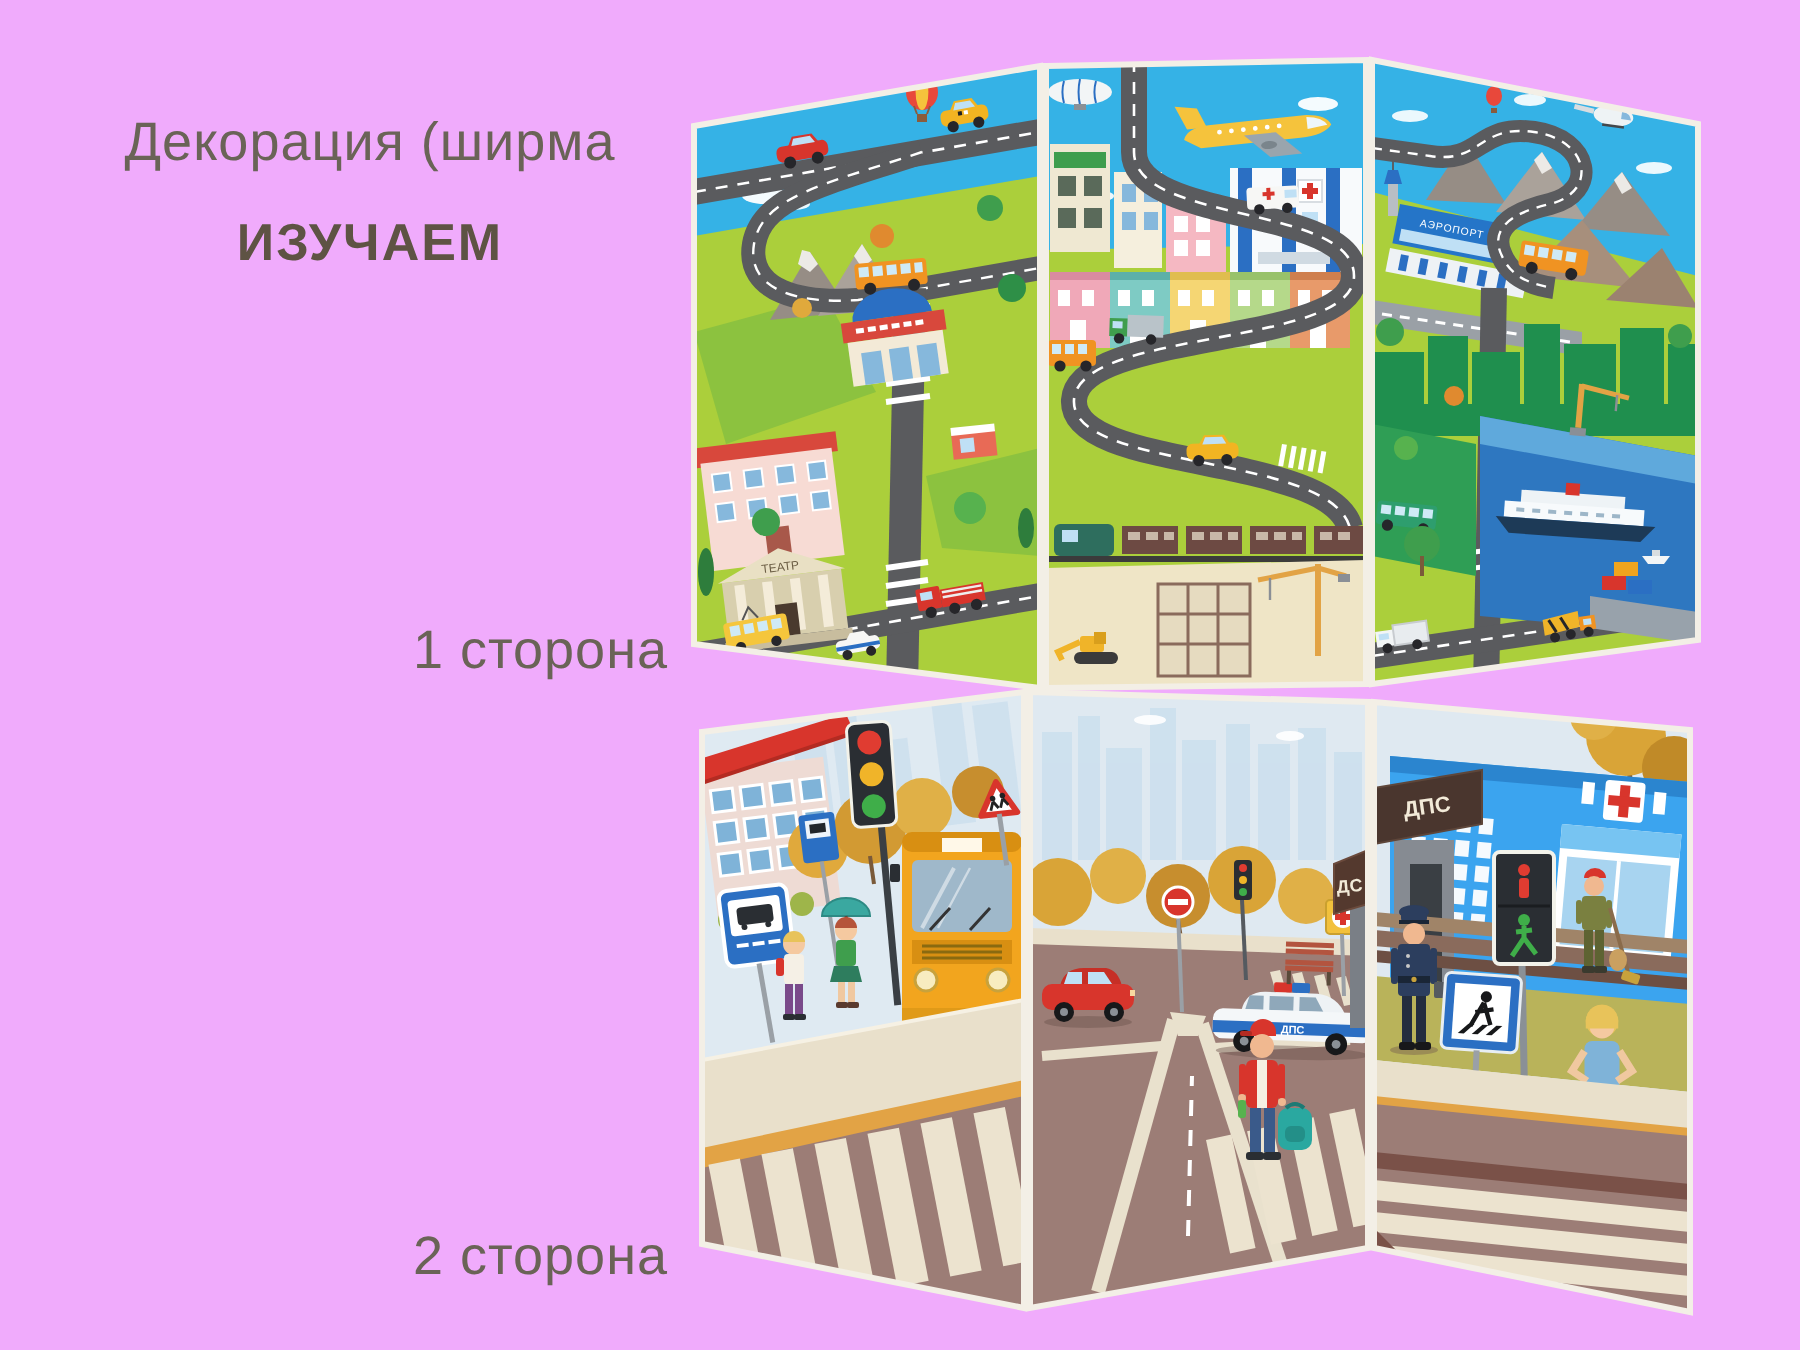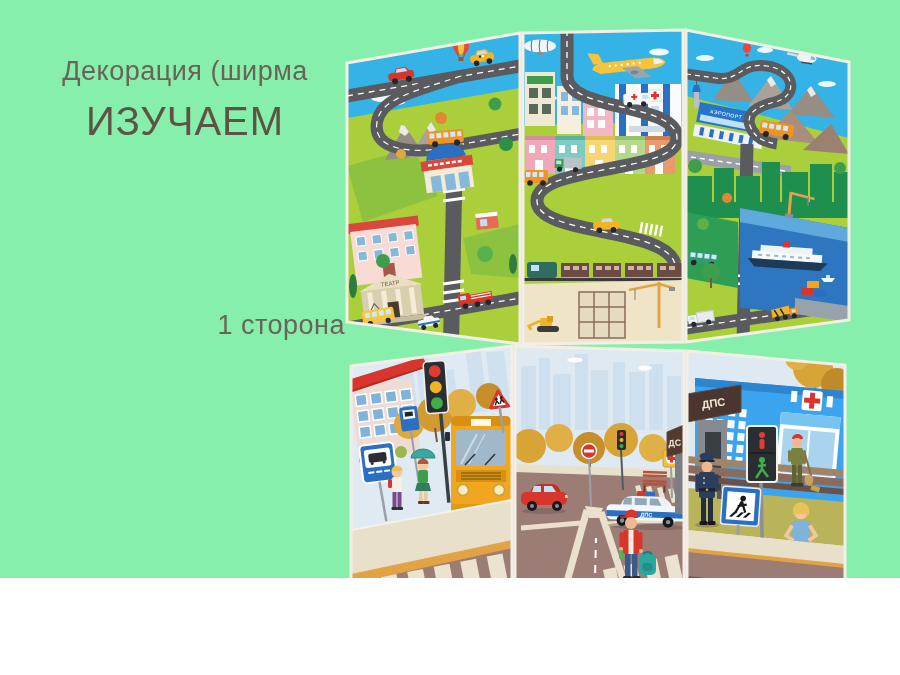--- a/index.html
+++ b/index.html
@@ -1,42 +1,43 @@
 <!DOCTYPE html>
 <html><head>
 <meta charset="utf-8">
 <style>
   html,body{margin:0;padding:0;background:#fff;}
-  .canvas{position:relative;width:900px;height:578px;background:#86efac;overflow:hidden;
+  .canvas{position:relative;width:900px;height:675px;background:#f0abfc;overflow:hidden;
           font-family:"Liberation Sans",sans-serif;}
   .caption{position:absolute;left:25px;top:52px;width:320px;text-align:center;color:#6a6357;}
   .cap-line{font-size:27px;line-height:38px;font-weight:400;letter-spacing:.5px;}
-  .cap-strong{font-size:40px;line-height:46px;font-weight:normal;color:#5e5344;letter-spacing:1px;}
+  .cap-strong{font-size:26px;line-height:46px;font-weight:bold;color:#5e5344;letter-spacing:1px;}
   .cap-strong-block{margin-top:8px;}
-  .side-label{position:absolute;left:35px;width:310px;text-align:right;font-size:27px;color:#6a6357;letter-spacing:.5px;}
+  .side-label{position:absolute;left:24px;width:310px;text-align:right;font-size:27px;color:#6a6357;letter-spacing:.5px;}
   #side1{top:310px;}
   #side2{top:613px;}
   svg{position:absolute;display:block;}
   #s1{left:343px;top:26px;}
   #s2{left:345px;top:338px;}
   text{font-family:"Liberation Sans",sans-serif;}
 </style>
 </head>
 <body>
 
 <div class="canvas">
 
   <div class="caption">
     <div class="cap-line">Декорация (ширма</div>
     <div class="cap-strong-block">
       <div class="cap-strong">ИЗУЧАЕМ</div>
     </div>
   </div>
 
   <div class="side-label" id="side1">1 сторона</div>
+  <div class="side-label" id="side2">2 сторона</div>
 
   <svg id="s1" width="510" height="320" viewBox="0 0 510 320">
     <defs>
       <clipPath id="cpTL">
           <polygon points="4,37 177,7 177,318 4,296"></polygon>
         </clipPath>
       <clipPath id="cpTM">
           <polygon points="180,7 340,4 340,316 180,318"></polygon>
         </clipPath>
       <clipPath id="cpTR">

